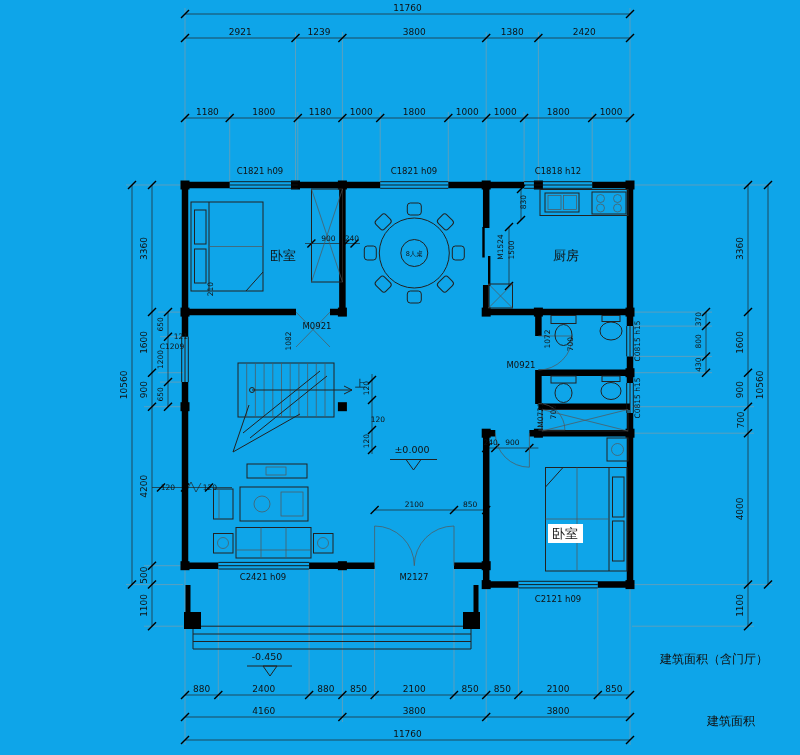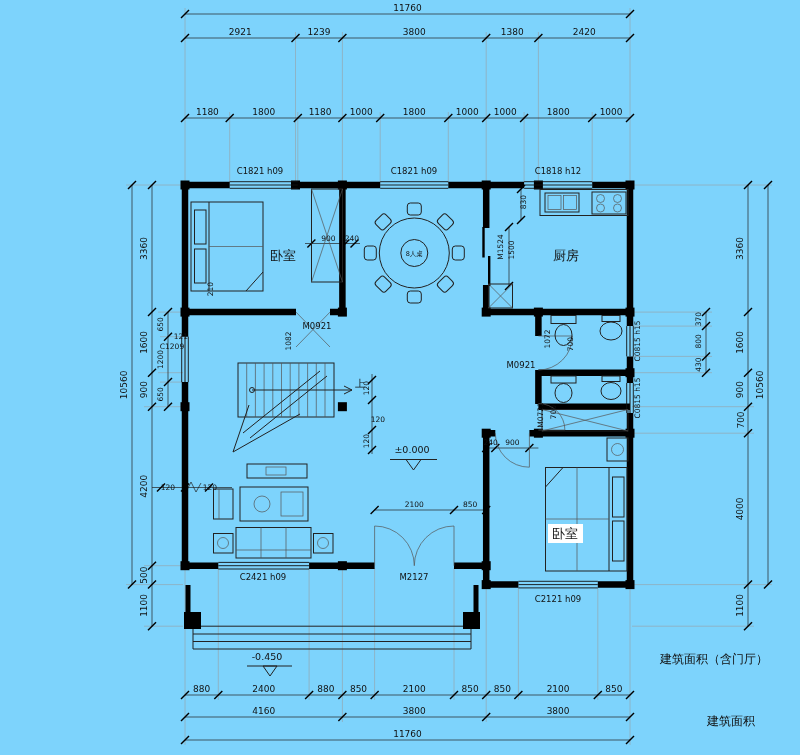--- a/index.html
+++ b/index.html
@@ -1,16 +1,16 @@
 <!DOCTYPE html>
 <html><head>
 <meta charset="utf-8">
 <style>
   html,body{margin:0;padding:0;background:#fff;}
-  .stage{width:800px;height:755px;background:#7dd3fc;position:relative;font-family:"DejaVu Sans",sans-serif;}
+  .stage{width:800px;height:755px;background:#0ea5e9;position:relative;font-family:"DejaVu Sans",sans-serif;}
   svg text{text-anchor:middle;fill:#111;font-family:"DejaVu Sans",sans-serif;}
   .dim{font-size:9px;}
   .dimS{font-size:7.5px;}
   .lbl{font-size:8.5px;}
   .room{font-size:13px;}
   .tbl{font-size:6.5px;}
   .note{font-size:12px;}
   .lvl{font-size:9.5px;}
   .ext{stroke:#9a9a9a;stroke-width:.55;}
   .dln{stroke:#222;stroke-width:.7;}

